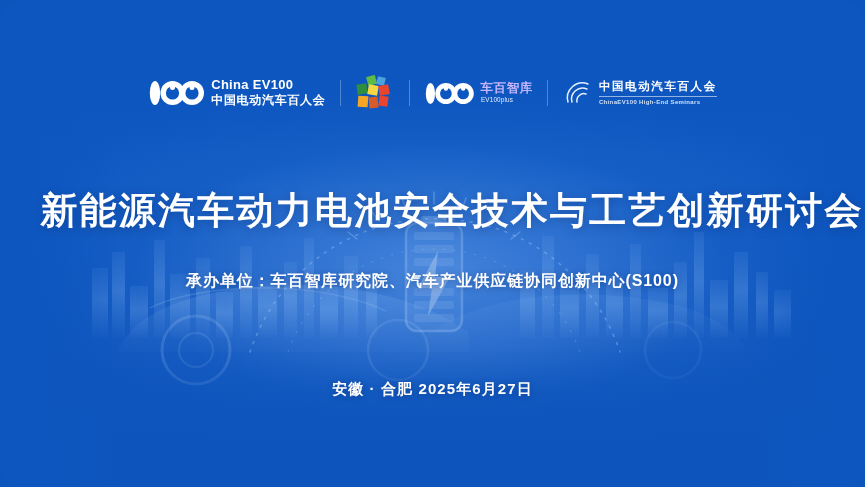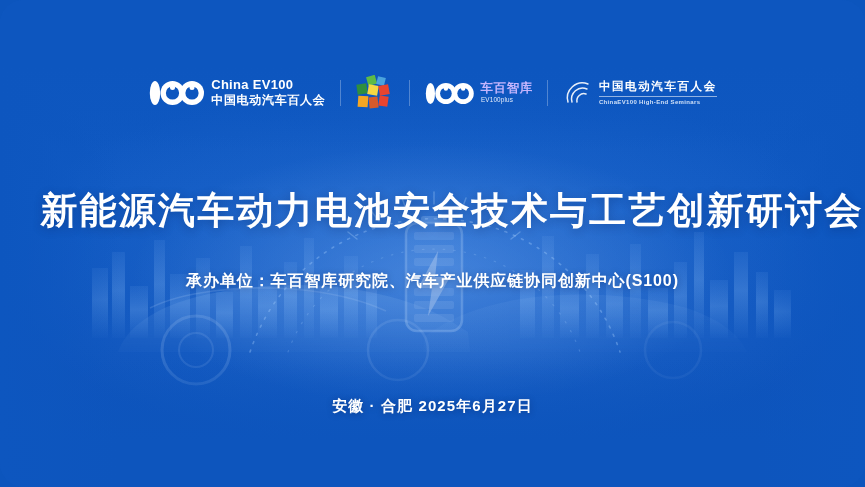--- a/index.html
+++ b/index.html
@@ -202,21 +202,21 @@
     white-space: nowrap;
     text-shadow: 0 1px 6px rgba(0,20,66,0.35);
   }
   .org-line + .org-line { margin-top: 27px; text-align: right; }
 
   
   .footer-meta {
     position: absolute;
     left: 0;
     right: 0;
-    top: 397px;
+    top: 380px;
     text-align: center;
     color: #ffffff;
     font-size: 15px;
     font-weight: bold;
     letter-spacing: 1.1px;
     white-space: nowrap;
     text-shadow: 0 1px 6px rgba(0,20,66,0.35);
   }
 </style>
 </head>

